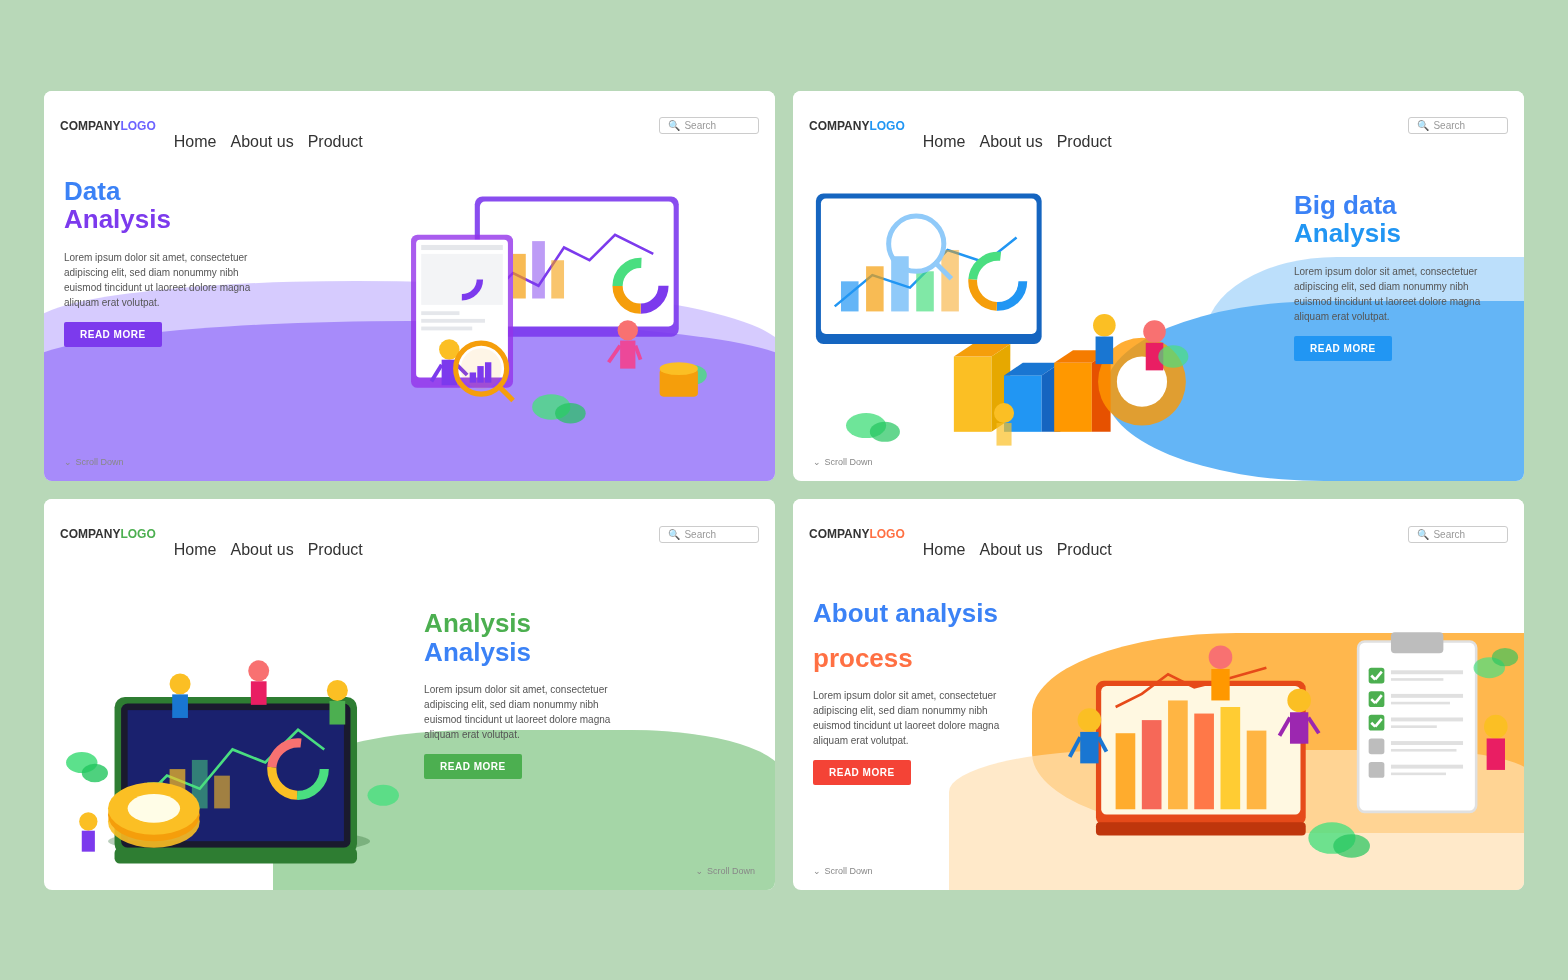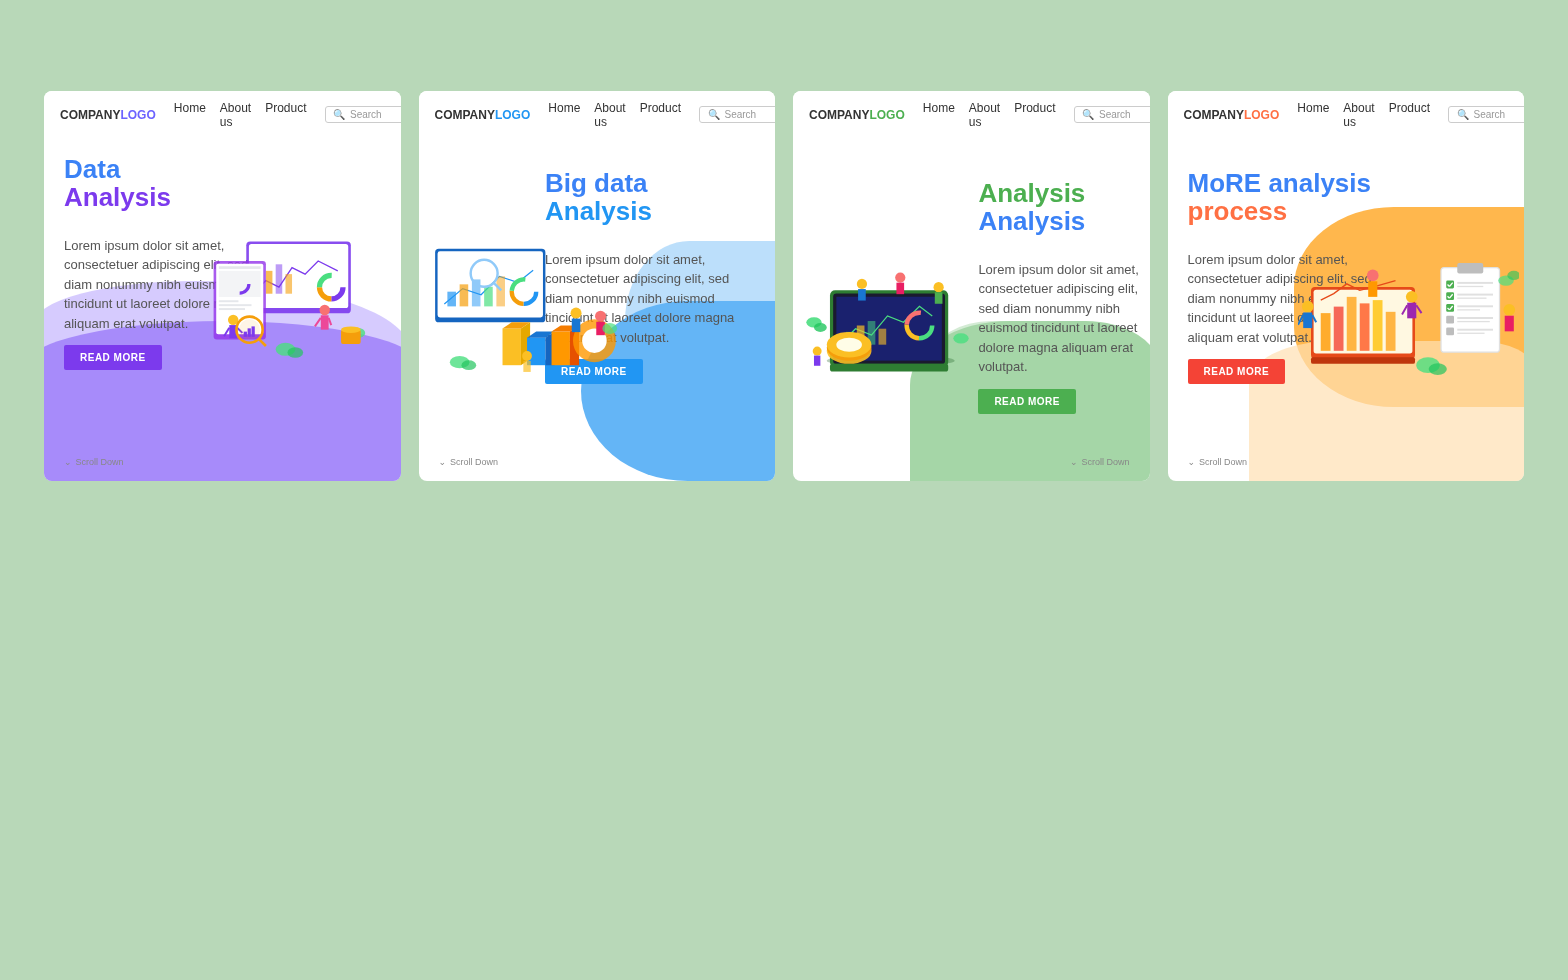--- a/index.html
+++ b/index.html
@@ -8,21 +8,21 @@
       width: 1568px;
       height: 980px;
       display: flex;
       align-items: center;
       justify-content: center;
       font-family: Arial, sans-serif;
       overflow: hidden;
     }
     .grid {
       display: grid;
-      grid-template-columns: 1fr 1fr 1fr 1fr;
+      grid-template-columns: 1fr 1fr;
       grid-template-rows: 1fr 1fr;
       gap: 18px;
       width: 1480px;
       height: 799px;
     }
     .card {
       background: white;
       border-radius: 8px;
       overflow: hidden;
       position: relative;
@@ -45,21 +45,21 @@
     .nav .logo {
       font-weight: 900;
       font-size: 12px;
       color: #333;
     }
     .nav .logo span { color: #6c63ff; }
     .nav .logo-blue span { color: #2196f3; }
     .nav .logo-green span { color: #4caf50; }
     .nav .logo-orange span { color: #ff7043; }
     .nav-links { display: flex; gap: 14px; flex: 1; }
-    .nav-links a { color: #333; text-decoration: none; font-size: 12px; }
+    .nav-links a { color: #333; text-decoration: none; font-size: 16px; margin-top: 32px; }
     .search-box {
       display: flex;
       align-items: center;
       border: 1px solid #ccc;
       border-radius: 3px;
       padding: 2px 8px;
       font-size: 10px;
       gap: 4px;
       color: #999;
       min-width: 100px;
@@ -86,27 +86,27 @@
       opacity: 0.7;
     }
     .card1-content {
       position: absolute;
       top: 16px; left: 20px;
     }
     .title-black { font-size: 26px; font-weight: 900; color: #3b82f6; line-height: 1.1; }
     .title-purple { font-size: 26px; font-weight: 700; color: #7c3aed; line-height: 1.1; }
     .title-blue { font-size: 26px; font-weight: 700; color: #2196f3; line-height: 1.1; }
     .title-green-word { font-size: 26px; font-weight: 700; color: #4caf50; line-height: 1.1; }
-    .title-orange { font-size: 26px; font-weight: 700; color: #ff7043; line-height: 1.1; }
+    .title-orange { font-size: 26px; font-weight: 700; color: #ff7043; line-height: 1.1; margin-top: 16px; }
     .desc-text {
-      font-size: 13px;
+      font-size: 10px;
       color: #555;
       line-height: 1.5;
       max-width: 200px;
-      margin: 24px 0 12px 0;
+      margin: 16px 0 12px 0;
     }
     .btn {
       display: inline-block;
       padding: 7px 16px;
       border-radius: 2px;
       font-size: 10px;
       font-weight: 700;
       letter-spacing: 0.5px;
       cursor: pointer;
       text-transform: uppercase;
@@ -449,21 +449,21 @@
         <span>🔍</span>
         <span>Search</span>
       </div>
     </div>
     <div class="card-body">
 
       <div class="card4-wave1"></div>
       <div class="card4-wave2"></div>
 
       <div style="position:absolute; top:30px; left:20px; max-width:220px;">
-        <div class="title-black">MoRE analysis</div>
+        <div class="title-black">About analysis</div>
         <div class="title-orange">process</div>
         <div class="desc-text">Lorem ipsum dolor sit amet, consectetuer adipiscing elit, sed diam nonummy nibh euismod tincidunt ut laoreet dolore magna aliquam erat volutpat.</div>
         <button class="btn btn-orange">READ MORE</button>
       </div>
 
       <div style="position:absolute; right:5px; top:20px; width:62%; height:90%;">
         <svg viewBox="0 0 340 220" style="width:100%;height:100%;">
 
           <rect x="20" y="70" width="160" height="110" rx="6" fill="#e64a19"></rect>
           <rect x="24" y="74" width="152" height="98" rx="4" fill="#fff8e1"></rect>

